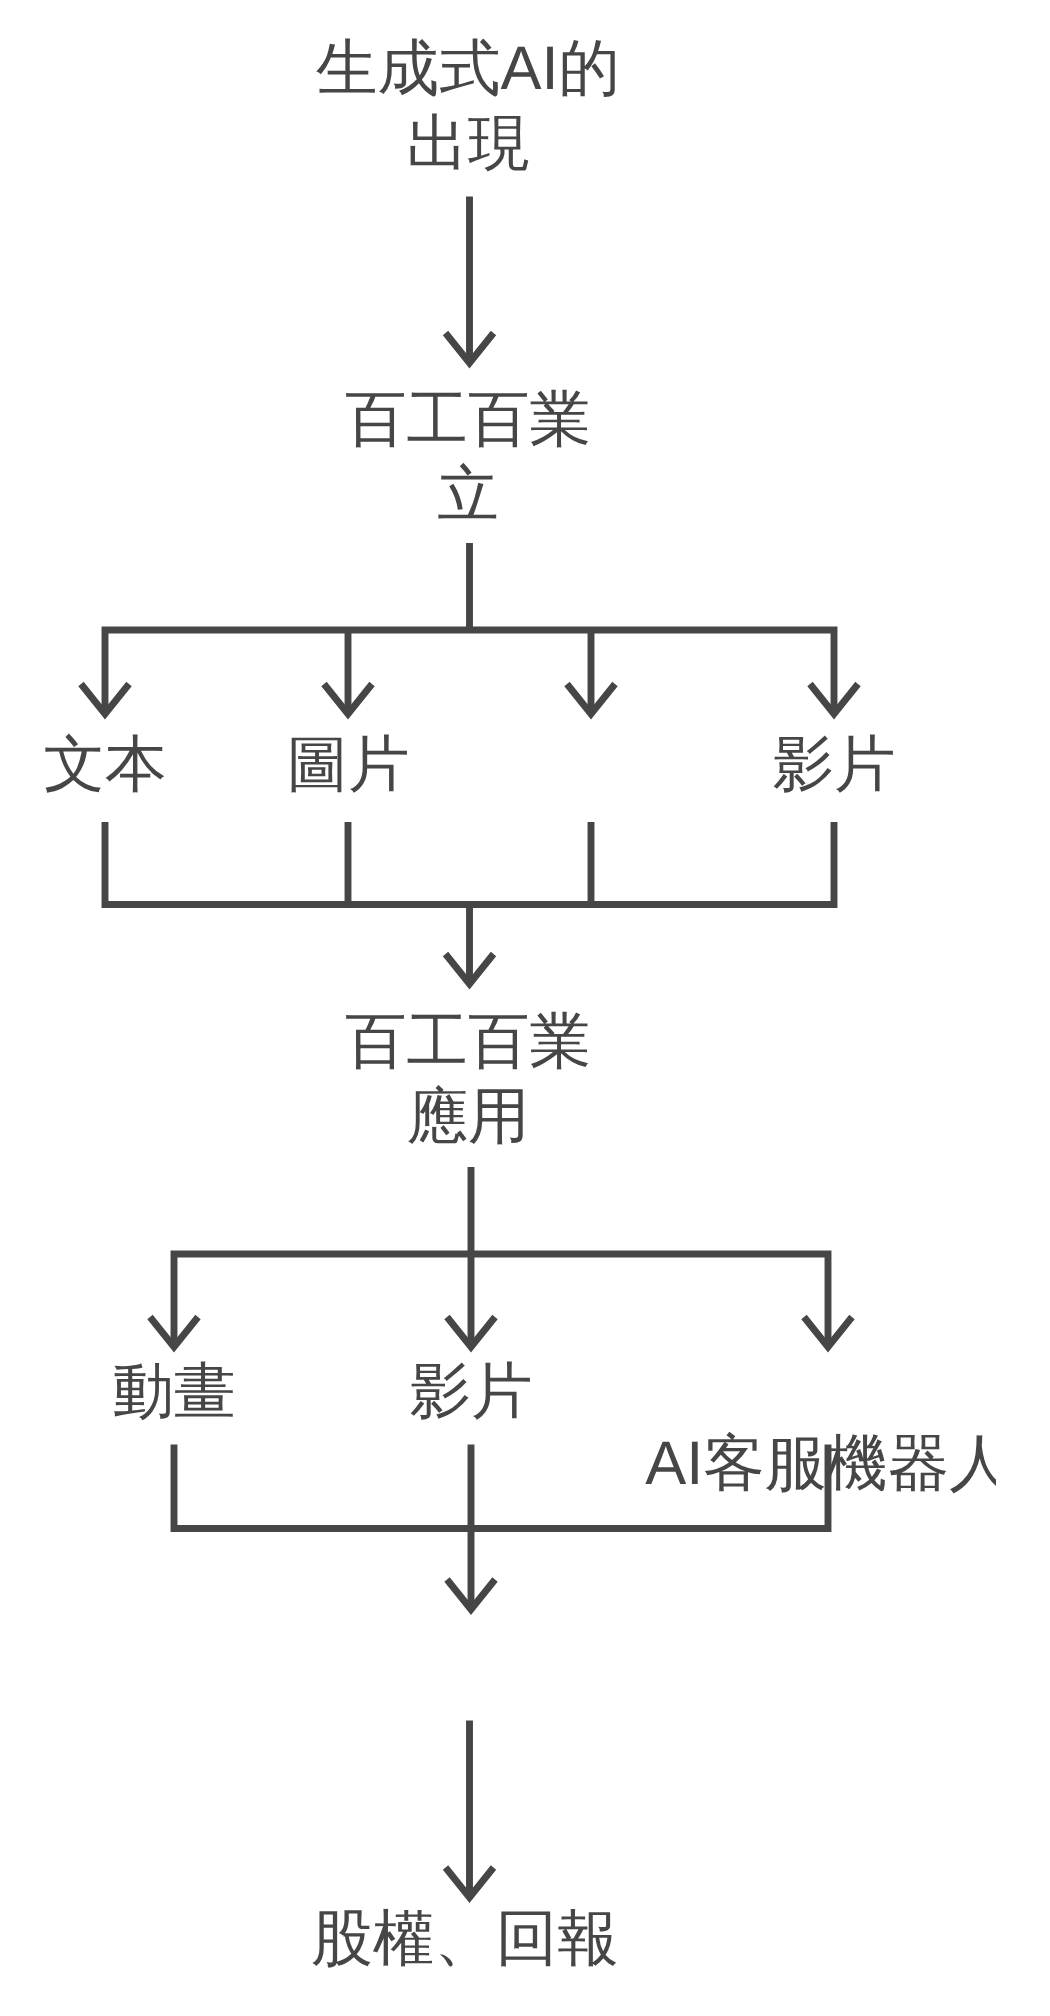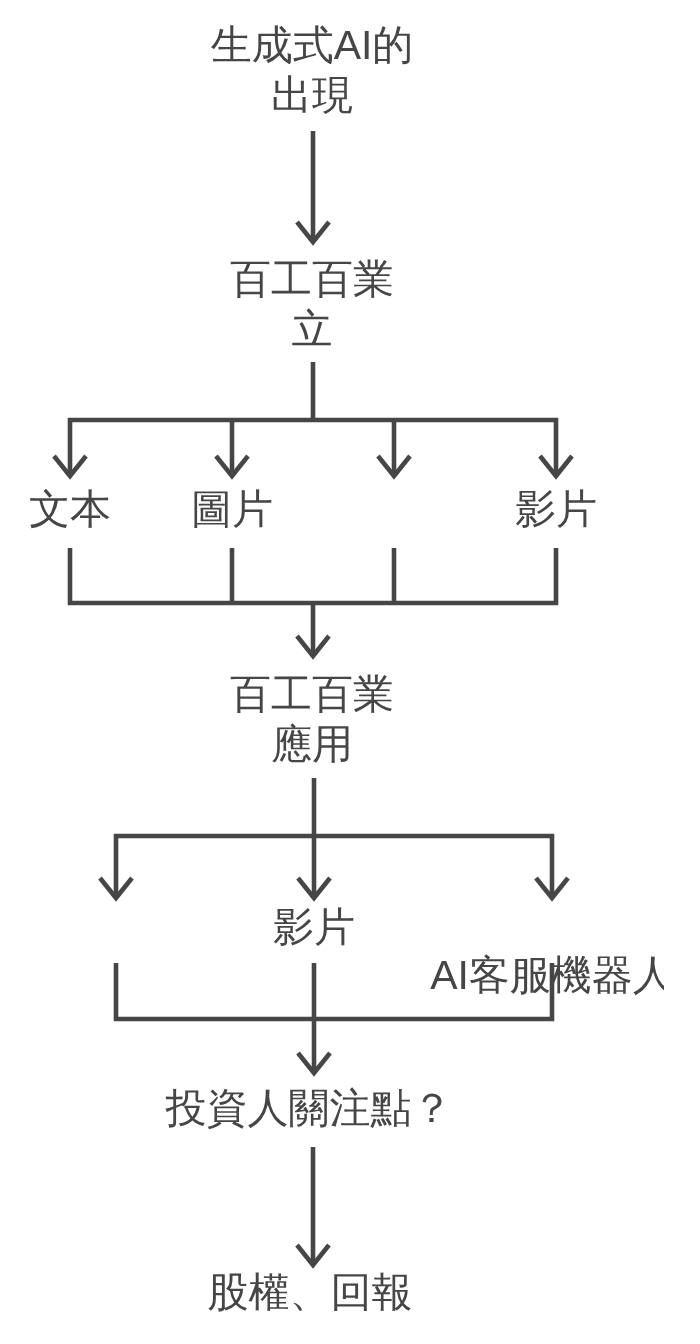--- a/index.html
+++ b/index.html
@@ -107,19 +107,19 @@
   <div class="node n-creation">百工百業
 立</div>
 
   <div class="node t1-1">圖片</div>
   <div class="node t1-0">文本</div>
   <div class="node t1-3">影片</div>
 
   <div class="node n-industry">百工百業
 應用</div>
 
+  <div class="node t2-0">動畫</div>
   <div class="node t2-1">影片</div>
   <div class="node t2-2">AI客服機器人</div>
 
-  <div class="node n-investor">投資人關注點？</div>
   <div class="node n-returns">股權、回報</div>
 
 </div>
 
 </body></html>

